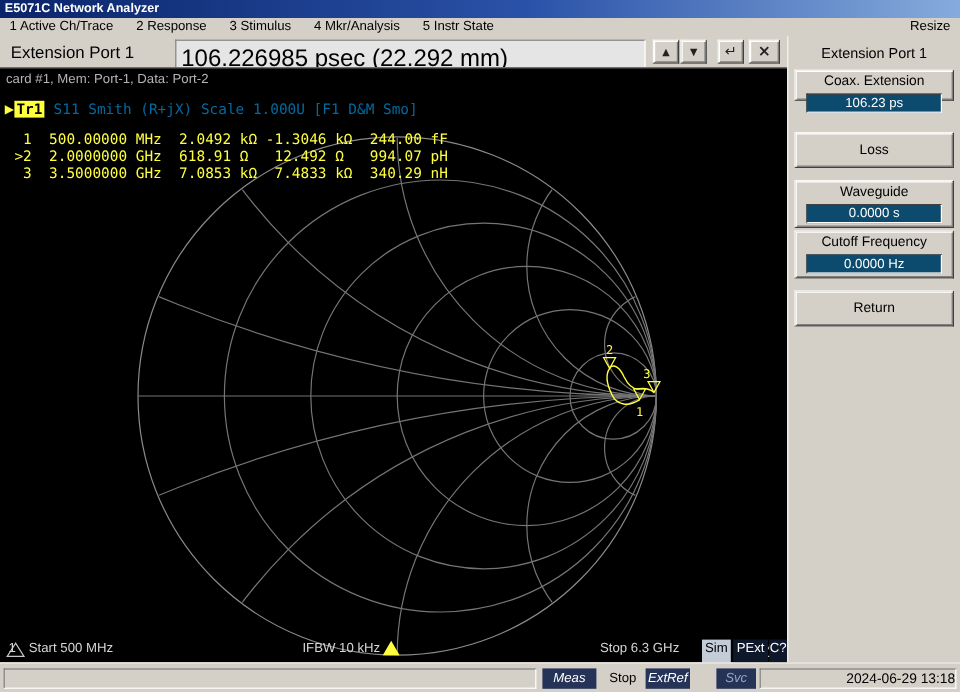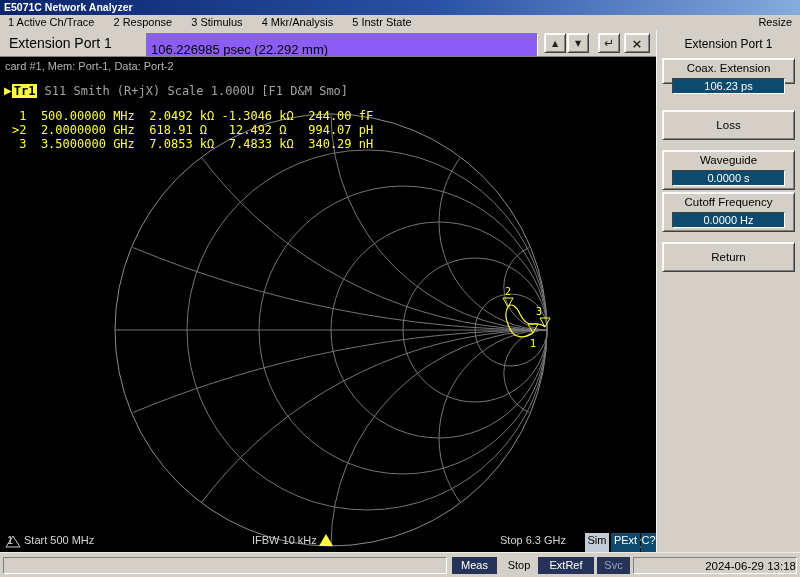--- a/index.html
+++ b/index.html
@@ -10,67 +10,67 @@
     background:linear-gradient(90deg,#0a246a,#2a52a8 55%,#86abdc);
     color:#fff;font-size:10.5px;font-weight:bold;line-height:15px;padding-left:4px;}
 
   .menubar{position:absolute;left:0;top:15px;width:800px;height:15px;background:#d4d0c8;
     font-size:11px;line-height:15px;color:#000;}
   .mitem{display:inline-block;padding:0 8px;cursor:default;}
   .mresize{position:absolute;right:8px;top:0;text-align:center;}
 
   .entrybar{position:absolute;left:0;top:30px;width:656px;height:26px;background:#d4d0c8;}
   .elabel{position:absolute;left:9px;top:0;line-height:26px;font-size:14px;color:#000;}
-  .efield{position:absolute;left:146px;top:3px;width:392px;height:32px;background:#8b5cf6;color:#000;
-    font-size:13px;font-family:"Liberation Sans",sans-serif;padding:0 4px;
+  .efield{position:absolute;left:146px;top:3px;width:392px;height:32px;background:#e5e5e5;color:#000;
+    font-size:20px;font-family:"Liberation Sans",sans-serif;padding:0 4px;
     border:1px solid;border-color:#808080 #fff #fff #808080;outline:none;}
   .xbtn{position:absolute;top:3px;width:22px;height:20px;background:#d4d0c8;
     display:flex;align-items:center;justify-content:center;
     border:1px solid;border-color:#f8f8f4 #404040 #404040 #f8f8f4;
     box-shadow:inset 1px 1px 0 #fff, inset -1px -1px 0 #808080;
     font-family:"DejaVu Sans",sans-serif;color:#222;cursor:default;}
   .xbtn.small{font-size:8px;}
   .xbtn.enter{font-size:12px;}
   .xbtn.close{font-size:13px;font-weight:bold;width:26px;}
 
   .display{position:absolute;left:0;top:56px;width:656px;height:496px;background:#000;
     border-top:1px solid #808080;}
   .smith{position:absolute;left:0;top:0;}
   .chhdr{position:absolute;left:5px;top:3px;font-size:11px;color:#b4b4b4;}
   .tracerow{position:absolute;left:4px;top:27px;font-family:"DejaVu Sans Mono",monospace;font-size:12px;white-space:pre;}
   .tarrow{color:#ffff40;font-family:"DejaVu Sans",sans-serif;font-size:10px;vertical-align:1px;}
   .tname{background:#ffff40;color:#000;padding:0 2px;font-weight:bold;}
-  .tinfo{color:#a3a3a3;}
+  .tinfo{color:#0369a1;}
   .mrow{position:absolute;left:12px;font-family:"DejaVu Sans Mono",monospace;font-size:12px;
     color:#ffff40;white-space:pre;}
   .dstrip{position:absolute;left:0;top:474px;width:656px;height:20px;font-size:11px;color:#d6d6d6;}
   .dstrip span{position:absolute;top:3px;}
   .dbadge{height:32px;line-height:14px;text-align:center;font-size:11px;top:2px !important;}
   .dlight{background:#c4ccd8;color:#000;}
-  .ddark{background:#0c4a6e;color:#fff;}
+  .ddark{background:#0f172a;color:#fff;}
 
   .sidebar{position:absolute;left:656px;top:30px;width:144px;height:522px;background:#d4d0c8;
     border-left:1px solid #f5f5f0;}
   .sbtitle{position:absolute;top:7px;left:0;width:100%;text-align:center;font-size:12px;color:#000;}
   .skbtn{position:absolute;left:5px;width:133px;background:#d4d0c8;
     border:1px solid;border-color:#f8f8f4 #404040 #404040 #f8f8f4;
     box-shadow:inset 1px 1px 0 #fff, inset -1px -1px 0 #808080;cursor:default;}
   .sklabel{text-align:center;font-size:11.5px;color:#000;height:19px;line-height:19px;
     white-space:nowrap;overflow:hidden;}
   .skval{margin:0 9px;height:16px;line-height:14px;text-align:center;background:#0c4a6e;color:#fff;
     font-size:11px;border:1px solid;border-color:#404040 #fff #fff #404040;}
   .skbtn.single{display:flex;align-items:center;justify-content:center;}
   .skbtn.single .sklabel{height:auto;line-height:normal;}
 
   .statusbar{position:absolute;left:0;top:552px;width:800px;height:25px;background:#d4d0c8;
     border-top:1px solid #f0ede6;}
   .msgfield{position:absolute;left:3px;top:4px;width:444px;height:17px;background:#d4d0c8;
     border:1px solid;border-color:#808080 #fff #fff #808080;}
   .sbadge{position:absolute;top:4px;height:17px;line-height:17px;text-align:center;font-size:11px;}
-  .navy{background:#263358;color:#fff;}
+  .navy{background:#263358;color:#fff;font-style:italic;}
   .dim{color:#98a2bc;}
   .stext{position:absolute;top:4px;height:17px;line-height:17px;text-align:center;font-size:11px;color:#000;}
   .datebox{position:absolute;left:633px;top:4px;width:164px;height:17px;line-height:16px;
     text-align:right;font-size:11.5px;color:#000;
     border:1px solid;border-color:#808080 #fff #fff #808080;}
 </style>
 </head>
 <body>
 
 <div class="screen">
@@ -185,18 +185,18 @@
     </div>
     <div class="skbtn single" style="top:212px;height:30px;">
       <div class="sklabel">Return</div>
     </div>
   </div>
 
   <div class="statusbar">
     <div class="msgfield"></div>
     <span class="sbadge navy" style="left:452px;width:45px;">Meas</span>
     <span class="stext" style="left:501px;width:36px;">Stop</span>
-    <span class="sbadge navy" style="left:538px;width:56px;">ExtRef</span>
+    <span class="sbadge navy" style="left:538px;width:37px;">ExtRef</span>
     <span class="sbadge navy dim" style="left:597px;width:33px;">Svc</span>
     <div class="datebox">2024-06-29 13:18</div>
   </div>
 
 </div>
 
 </body></html>

